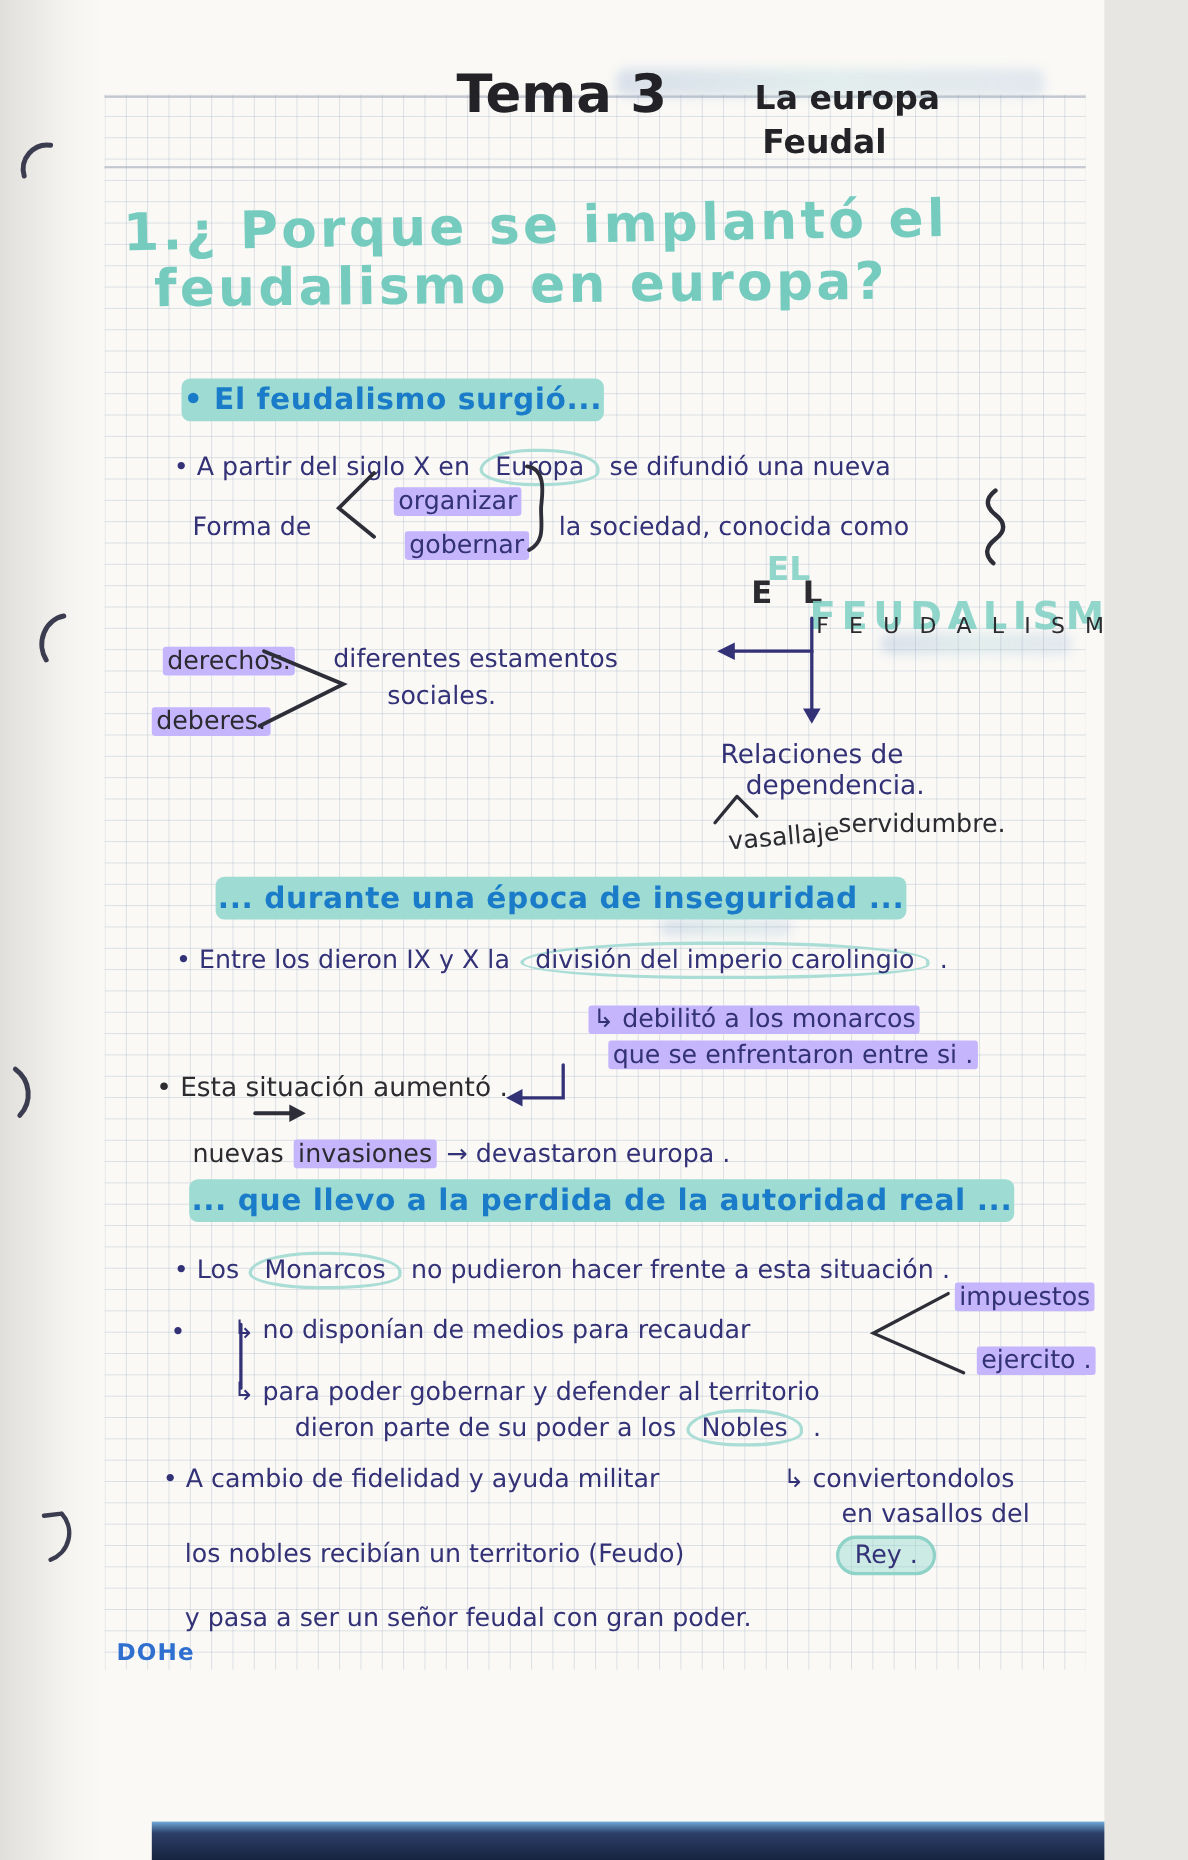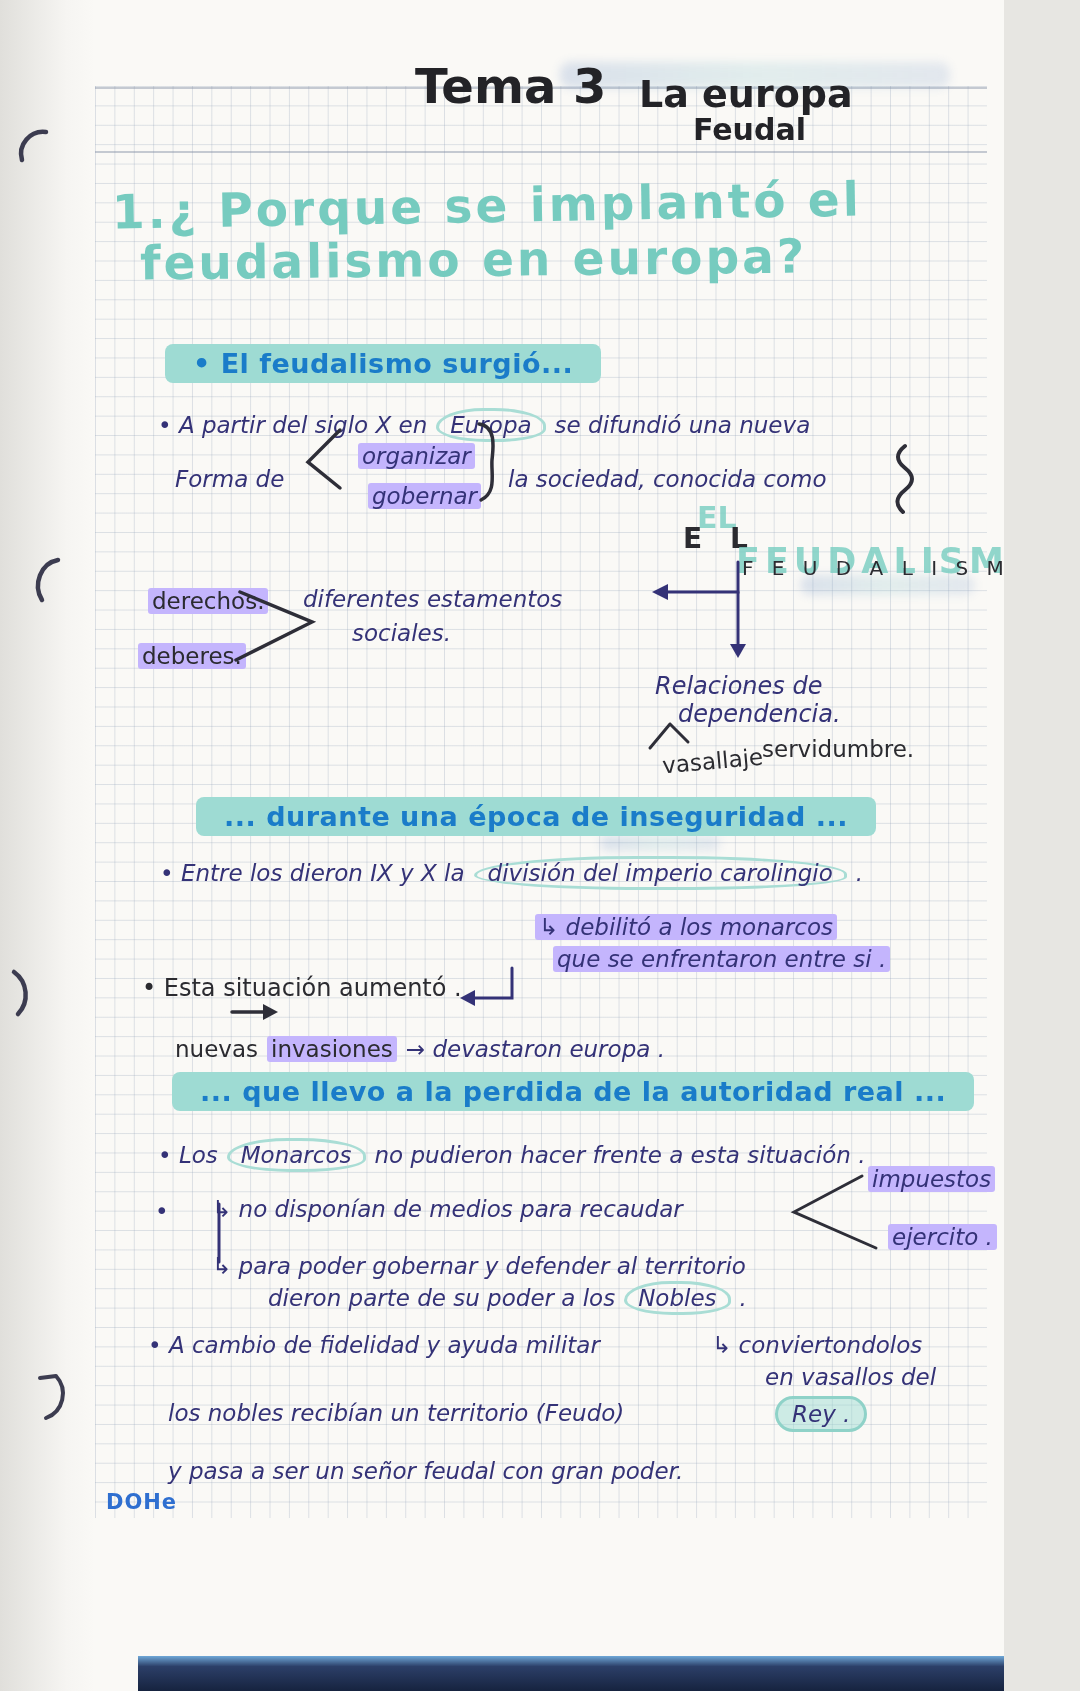--- a/index.html
+++ b/index.html
@@ -7,31 +7,31 @@
   #page{position:relative;width:1004px;height:1691px;background:#faf9f6;overflow:hidden;}
   .edge-shade{position:absolute;left:0;top:0;width:95px;height:1691px;
     background:linear-gradient(to right,#e0dfdb,#f6f5f2 70%,#faf9f6);}
   .grid{position:absolute;left:95px;top:86px;width:892px;height:1432px;
     background-image:
       linear-gradient(to right, rgba(148,163,185,.30) 1.2px, transparent 1.2px),
       linear-gradient(to bottom, rgba(148,163,185,.30) 1.2px, transparent 1.2px);
     background-size:19.4px 19.4px;}
   .hline{position:absolute;height:2px;background:rgba(130,142,165,.45);}
   .line{position:absolute;white-space:nowrap;display:flex;align-items:center;gap:9px;}
-  .navy{color:#343277;font-size:23px;font-style:italic;}
+  .navy{color:#343277;font-size:23px;}
   .black{color:#2b2b30;font-size:23px;}
   .title-script{color:#232327;font-weight:bold;}
   .teal-head{color:#76cbbf;font-weight:bold;font-size:47px;letter-spacing:3px;}
   .blue-marker{color:#1a7cc9;font-weight:bold;font-size:27px;letter-spacing:.5px;}
-  .thl{background:#9edbd3;border-radius:8px;padding:4px 28px;}
+  .thl{background:#9edbd3;border-radius:8px;padding:4px 2px;}
   .yhl{background:#c4b5fd;border-radius:3px;padding:0 4px;}
   .cloud{display:inline-block;border:3px solid #a9ddd5;border-radius:48% 52% 50% 50% / 62% 58% 42% 48%;
     padding:1px 11px;}
   .teal-box{display:inline-block;background:rgba(150,218,208,.45);border:3px solid #8fd2c8;
-    border-radius:18px;padding:2px 14px;margin-left:15px;}
+    border-radius:18px;padding:2px 14px;}
   .ghost{position:absolute;color:#7fd0c4;font-weight:bold;opacity:.85;}
   .spaced{letter-spacing:9px;font-weight:bold;}
   .bleed{position:absolute;filter:blur(5px);opacity:.45;border-radius:10px;
     background:linear-gradient(90deg,rgba(120,150,200,.55),rgba(130,190,200,.45),rgba(120,150,200,.4));}
   svg.deco{position:absolute;overflow:visible;}
   .brand{position:absolute;color:#2f6fd0;font-weight:bold;font-size:21px;letter-spacing:1px;}
   .bottom-bar{position:absolute;left:138px;top:1656px;width:942px;height:35px;
     background:linear-gradient(to bottom,#6fa8d8 0%,#2c3f68 30%,#16233f 100%);}
 </style>
 </head>
@@ -43,21 +43,21 @@
   <div class="hline" style="left:95px;top:87px;width:892px"></div>
   <div class="hline" style="left:95px;top:151px;width:892px"></div>
 
   <div class="bleed" style="left:560px;top:62px;width:390px;height:26px"></div>
   <div class="bleed" style="left:800px;top:575px;width:175px;height:20px"></div>
   <div class="bleed" style="left:600px;top:835px;width:120px;height:16px"></div>
 
   <div class="line title-script" style="left:415px;top:58px;font-size:48px">
     <span>Tema 3</span>
   </div>
-  <div class="line title-script" style="left:639px;top:72px;font-size:38px">
+  <div class="line title-script" style="left:686px;top:72px;font-size:30px">
     <span>La europa</span>
   </div>
   <div class="line title-script" style="left:693px;top:112px;font-size:30px">
     <span>Feudal</span>
   </div>
 
   <div class="line teal-head" style="left:112px;top:178px;transform:rotate(-1deg)">
     <span>1.¿ Porque se implantó el</span>
   </div>
   <div class="line teal-head" style="left:140px;top:232px;transform:rotate(-0.6deg)">

